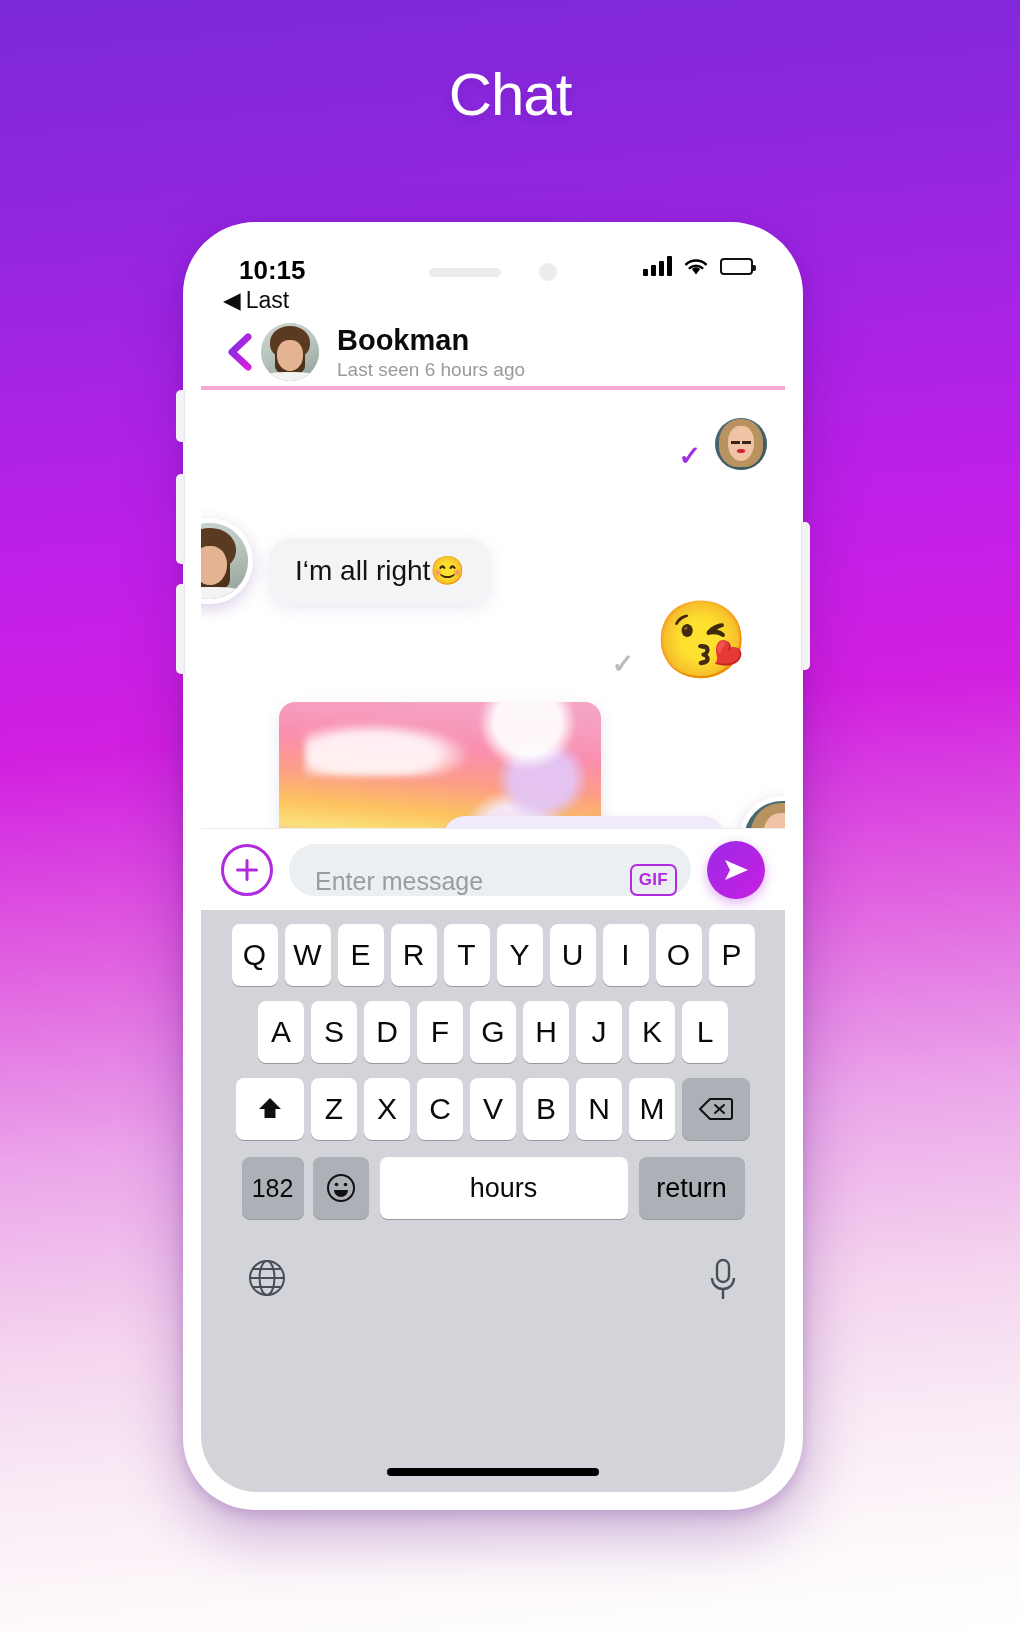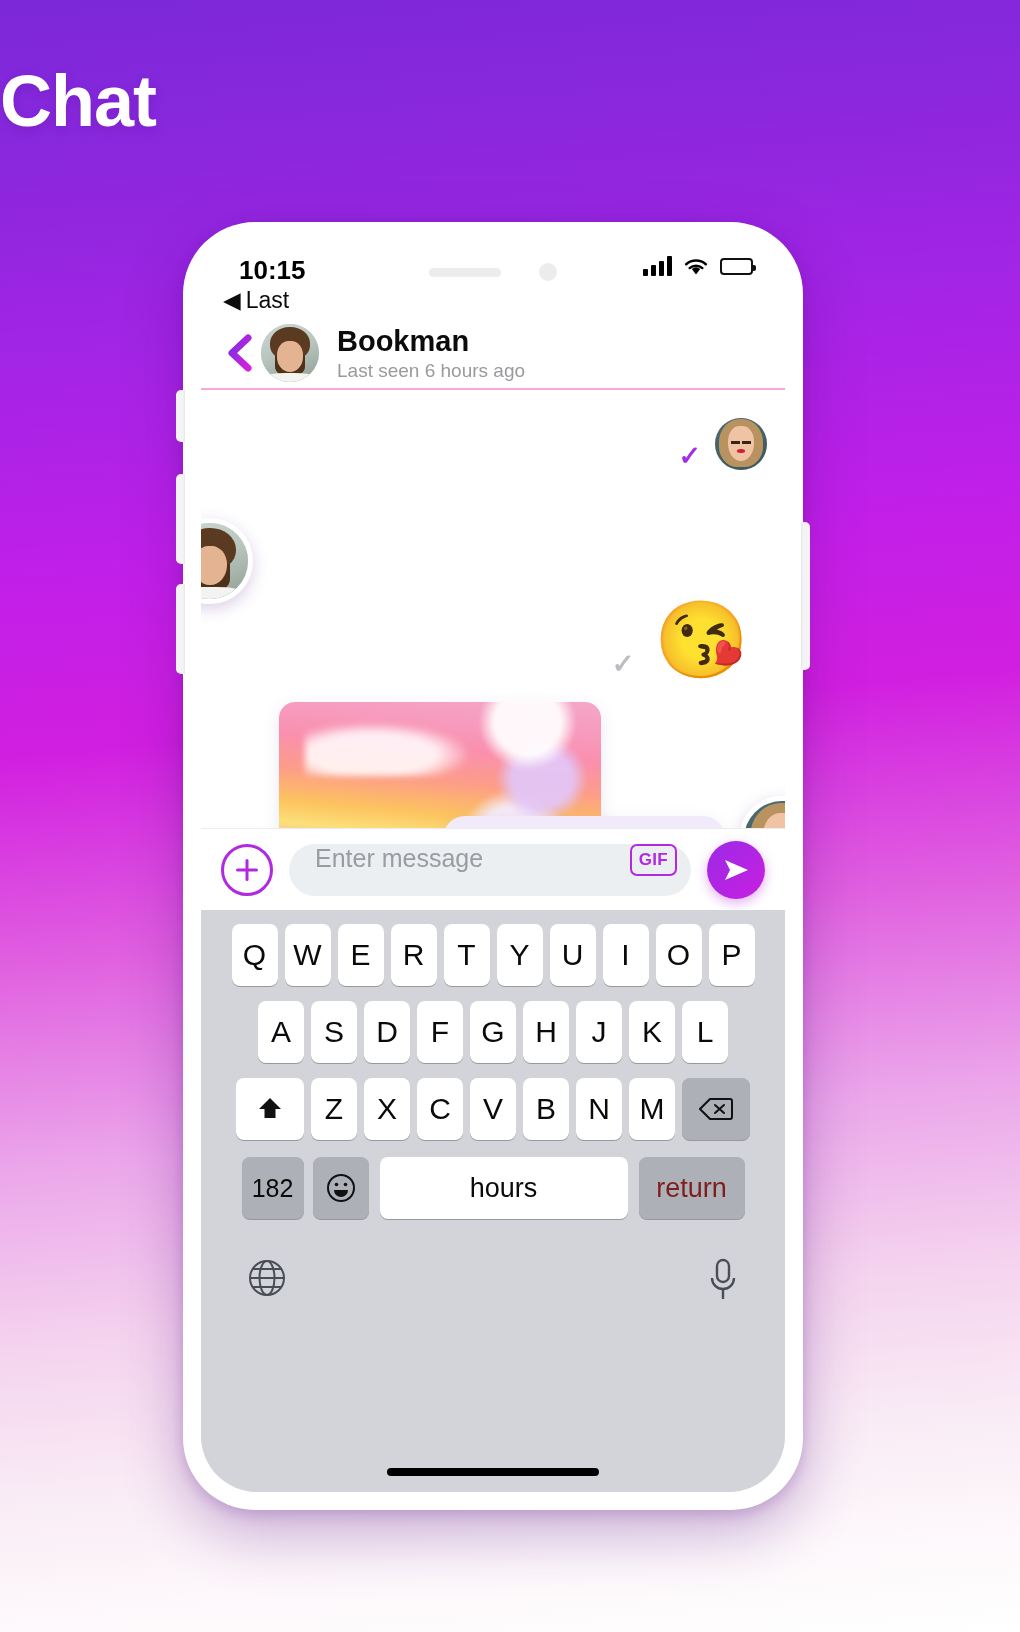--- a/index.html
+++ b/index.html
@@ -17,21 +17,22 @@
       #f4d2ee 78%,
       #f9ebf5 87%,
       #fdf8fb 94%,
       #ffffff 100%);
     position:relative;
   }
 
   
   .page-title {
     position:absolute; top:60px; left:0; width:100%;
-    font-size:72px; font-weight:bold; color:#ffffff;
+    text-align:center;
+    font-size:60px; font-weight:normal; color:#ffffff;
     letter-spacing:-1px;
     text-shadow:0 3px 10px rgba(80,0,120,0.18);
   }
 
   
   .phone-wrap { position:absolute; left:183px; top:222px; width:571px; height:1288px; }
 
   .phone-frame {
     position:absolute; left:0; top:0; width:620px; height:1288px;
     background:#ffffff;
@@ -96,21 +97,21 @@
   .batt::after {
     content:""; position:absolute; right:-5px; top:5px;
     width:3px; height:6px; background:#111; border-radius:0 2px 2px 0;
   }
   .batt-fill { height:100%; width:76%; background:#111; border-radius:2px; }
 
   
   .chat-header {
     position:absolute; left:0; top:78px; width:100%; height:72px;
     display:flex; align-items:center; padding:0 22px;
-    border-bottom:2px solid #f9a8d4; background:#fff; z-index:20;
+    border-bottom:4px solid #f9a8d4; background:#fff; z-index:20;
   }
   .back-chevron { width:34px; height:40px; flex:0 0 auto; }
   .hdr-avatar {
     width:58px; height:58px; border-radius:50%; margin-left:4px;
     overflow:hidden; flex:0 0 auto; background:#cfd3d8;
   }
   .hdr-text { margin-left:18px; line-height:1.12; }
   .hdr-name { font-size:29px; font-weight:bold; color:#0b0b0b; }
   .hdr-sub { font-size:19px; color:#9a9a9e; margin-top:3px; }
 
@@ -160,21 +161,21 @@
     width:52px; height:52px; border-radius:50%;
     border:3px solid #b12ae0; position:relative; flex:0 0 auto;
   }
   .plus-btn::before,.plus-btn::after{
     content:""; position:absolute; background:#b12ae0; border-radius:2px;
   }
   .plus-btn::before{ left:50%; top:12px; width:3px; height:22px; transform:translateX(-50%); }
   .plus-btn::after { top:50%; left:12px; height:3px; width:22px; transform:translateY(-50%); }
   .msg-field {
     flex:1; height:52px; background:#eceff1; border-radius:26px;
-    display:flex; align-items:flex-start; padding:0 14px 0 26px;
+    display:flex; align-items:flex-end; padding:0 14px 0 26px;
   }
   .msg-placeholder { flex:1; font-size:25px; color:#9b9ba1; }
   .gif-btn {
     border:2px solid #b12ae0; border-radius:7px; color:#b12ae0;
     font-size:17px; font-weight:bold; padding:4px 7px; letter-spacing:0.3px;
   }
   .send-btn {
     width:58px; height:58px; border-radius:50%; flex:0 0 auto;
     background:linear-gradient(135deg,#9b2ae6,#c81fe0);
     display:flex; align-items:center; justify-content:center;
@@ -196,21 +197,21 @@
   }
   .k1 .key { width:46px; height:62px; margin:0 3.5px; }
   .k2 .key { width:46px; height:62px; margin:0 3.5px; }
   .k3 .key { width:46px; height:62px; margin:0 3.5px; }
   .key.wide { width:68px; background:#adb0b7; }
   .key.wide.shift { background:#fff; }
   .k4 { margin-top:2px; }
   .key.k123 { width:62px; height:62px; background:#adb0b7; font-size:25px; }
   .key.kemoji { width:56px; height:62px; background:#adb0b7; font-size:30px; margin-left:9px; }
   .key.kspace { width:248px; height:62px; background:#fff; font-size:27px; margin-left:11px; }
-  .key.kreturn { width:106px; height:62px; background:#adb0b7; color:#7f1d1d; font-size:27px; margin-left:11px;text-align:center; }
+  .key.kreturn { width:106px; height:62px; background:#adb0b7; color:#000000; font-size:27px; margin-left:11px;text-align:center; }
   .kbar {
     flex:1; display:flex; align-items:flex-start; justify-content:space-between;
     padding:22px 44px 0 44px;
   }
   .home-ind {
     position:absolute; bottom:16px; left:50%; transform:translateX(-50%);
     width:212px; height:8px; background:#000; border-radius:5px;
   }
 
   
@@ -362,20 +363,23 @@
           </div>
       </div>
 
       <div class="row" style="left:-34px; top:128px; gap:16px;">
         <div class="av-lg">
             <div class="face man">
               <i></i>
               <u></u>
             </div>
           </div>
+        <div class="bubble in">
+          <span>I‘m all right</span><span class="emoji-inline">😊</span>
+        </div>
       </div>
 
       <div class="row" style="right:36px; top:212px; gap:20px;">
         <span class="tick sent">✓</span>
         <span class="emoji-big">😘</span>
       </div>
 
       <div class="row" style="left:22px; top:312px; gap:18px;">
         <div class="av-tiny">
             <div class="face man">

